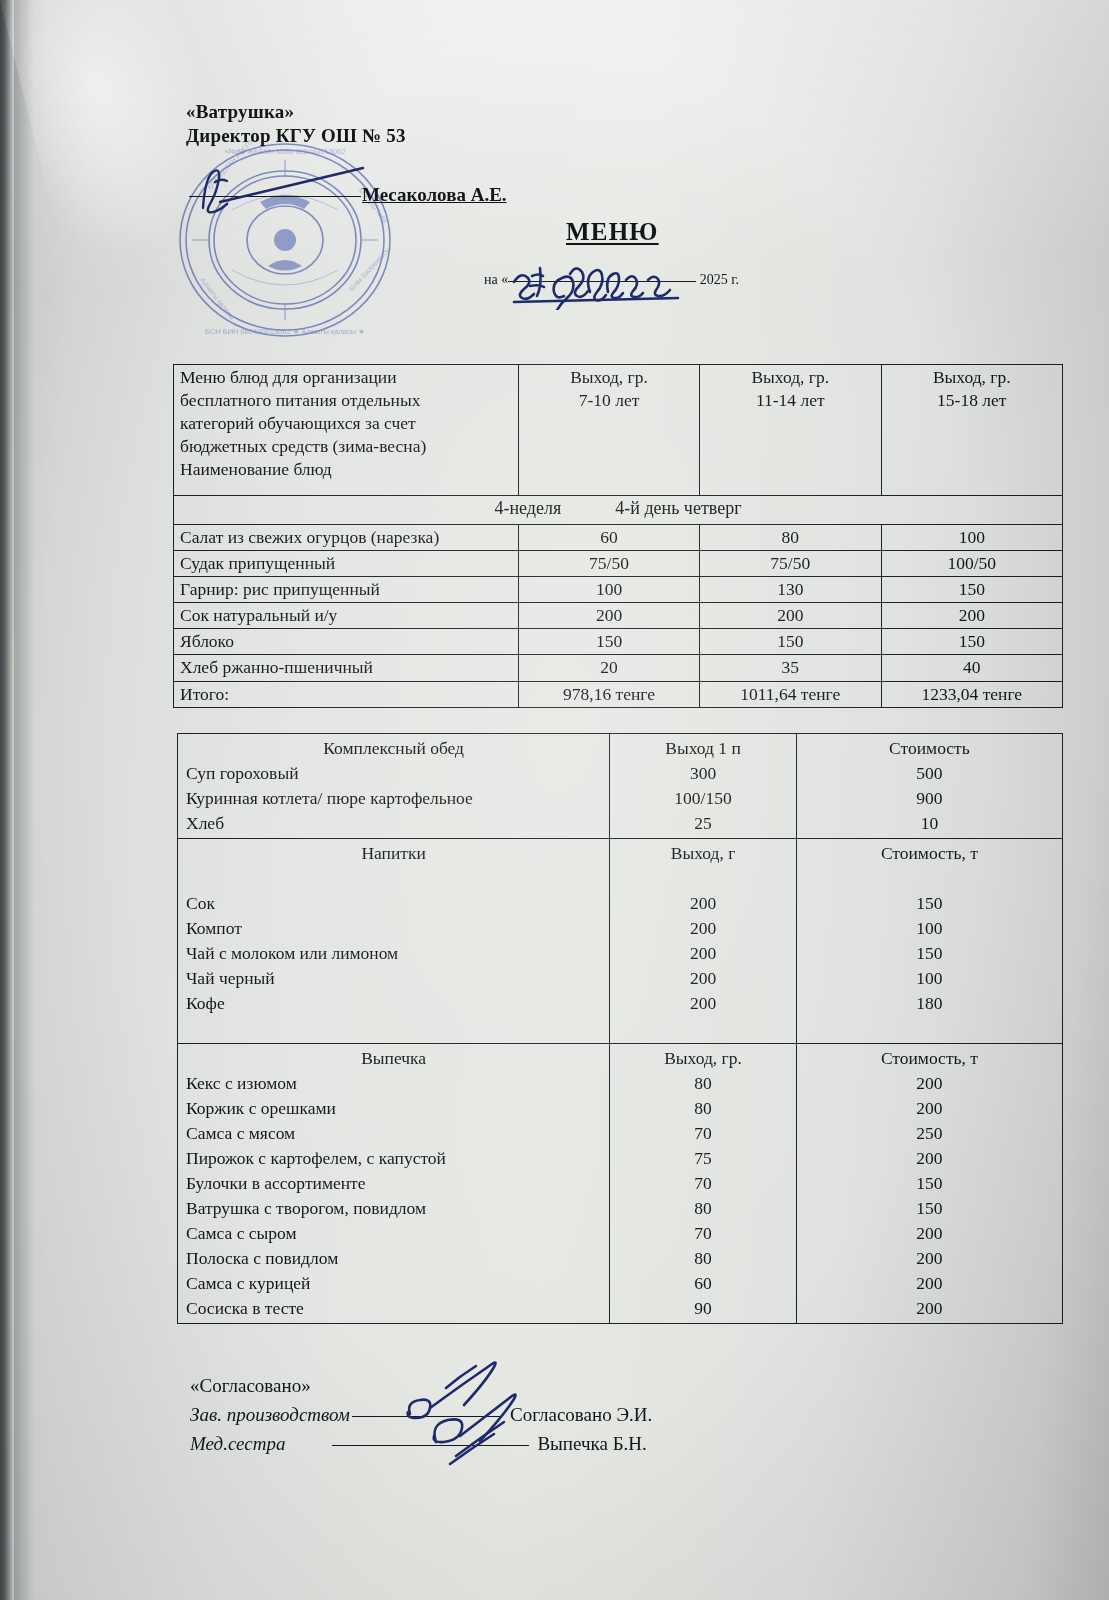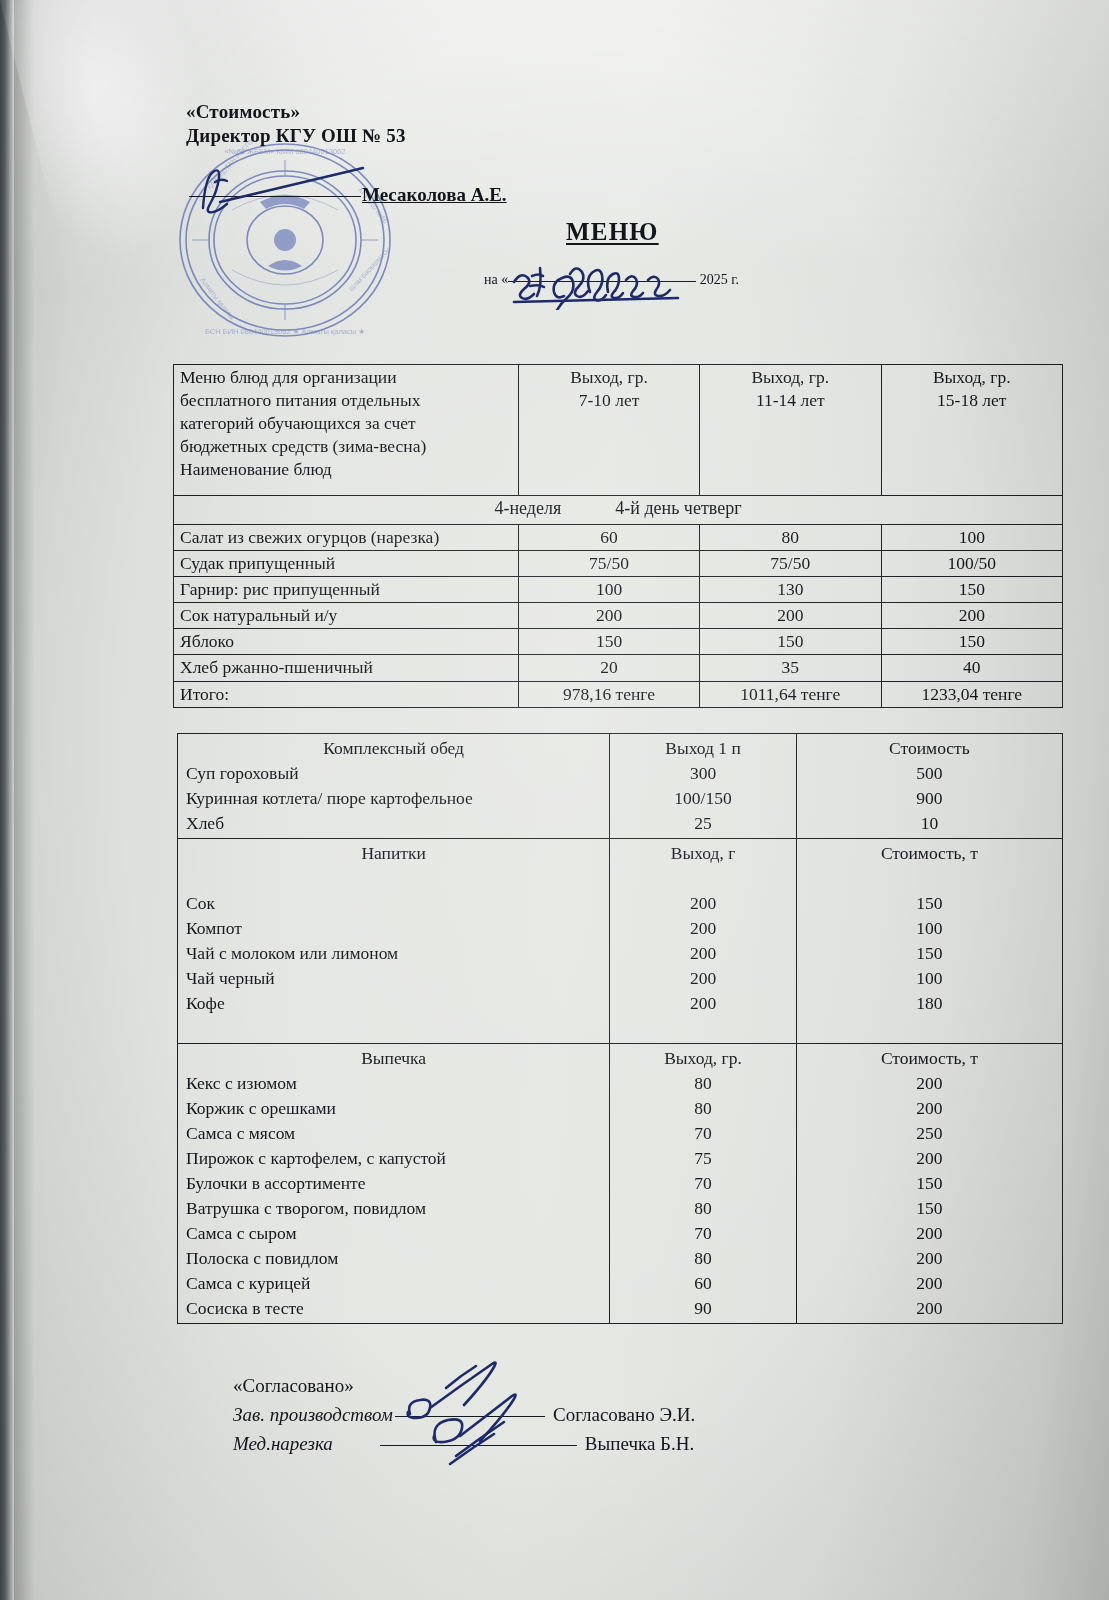--- a/index.html
+++ b/index.html
@@ -161,21 +161,20 @@
   .group-cell .line.center { text-align: center; }
   .group-cell .line.blank { height: 25px; }
 
   
   .footer {
     position: absolute;
     left: 190px; top: 1373px;
     font-size: 19px;
     line-height: 1.42;
     z-index: 5;
-    margin-left: 43px;
   }
   .foot-row { position: relative; height: 29px; white-space: nowrap; }
   .foot-label { display: inline-block; font-style: italic; }
   .foot-blank {
     display: inline-block;
     width: 150px;
     border-bottom: 1.6px solid #15181c;
     position: relative;
     top: -4px;
     margin: 0 8px 0 2px;
@@ -191,21 +190,21 @@
 </style>
 </head>
 <body>
 
 <div class="page">
   <div class="scan-edge"></div>
   <div class="scan-edge2"></div>
   <div class="glare"></div>
 
   <div class="approve-block">
-    <div>«Стоимость»</div>
+    <div>«Ватрушка»</div>
     <div>Директор КГУ ОШ № 53</div>
   </div>
   <div class="sig-line-dir"></div>
   <div class="director-name">Месаколова А.Е.</div>
 
   <svg class="stamp" viewBox="0 0 218 200">
     <g fill="none" stroke="#3c52a8" stroke-width="1.6">
       <ellipse cx="109" cy="100" rx="105" ry="96"></ellipse>
       <ellipse cx="109" cy="100" rx="99" ry="90"></ellipse>
       <ellipse cx="109" cy="100" rx="76" ry="69"></ellipse>
@@ -460,21 +459,21 @@
   </table>
 
   <div class="footer">
     <div class="foot-row">
       <span>«Согласовано»</span>
     </div>
     <div class="foot-row">
       <span class="foot-label">Зав. производством</span><span class="foot-blank"></span><span class="foot-name">Согласовано Э.И.</span>
     </div>
     <div class="foot-row">
-      <span class="foot-label">Мед.нарезка</span><span class="foot-blank" style="width:197px;margin-left:47px;"></span><span class="foot-name">Выпечка Б.Н.</span>
+      <span class="foot-label">Мед.сестра</span><span class="foot-blank" style="width:197px;margin-left:47px;"></span><span class="foot-name">Выпечка Б.Н.</span>
     </div>
   </div>
 
   <svg class="foot-sig" viewBox="0 0 200 120">
     <g fill="none" stroke="#1d2a6b" stroke-width="2.6" stroke-linecap="round" stroke-linejoin="round">
       <path d="M10 62 q-4 -12 10 -14 q12 -2 10 8 q-2 10 -14 10 q-10 0 -8 -6"></path>
       <path d="M30 56 q30 -22 62 -44 q6 -4 2 3 q-8 14 -30 38"></path>
       <path d="M46 36 q14 -12 30 -22"></path>
       <path d="M36 90 q-6 -18 12 -22 q16 -3 14 8 q-2 12 -18 14 q-12 1 -10 -6"></path>
       <path d="M60 84 q26 -20 52 -40 q6 -4 2 3 q-10 16 -34 42"></path>

